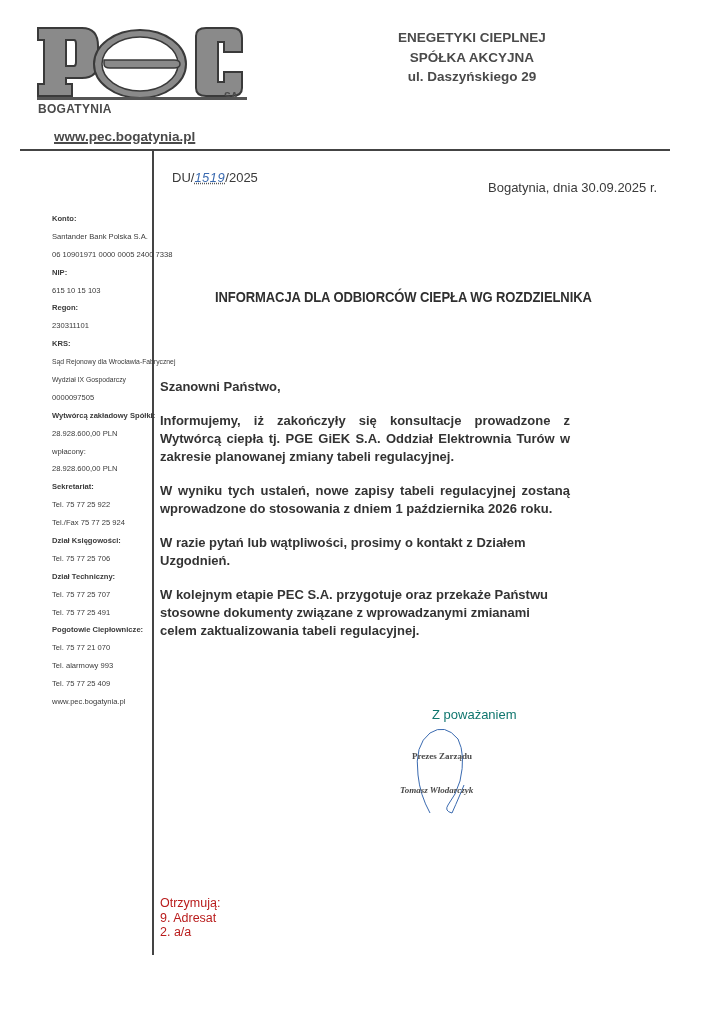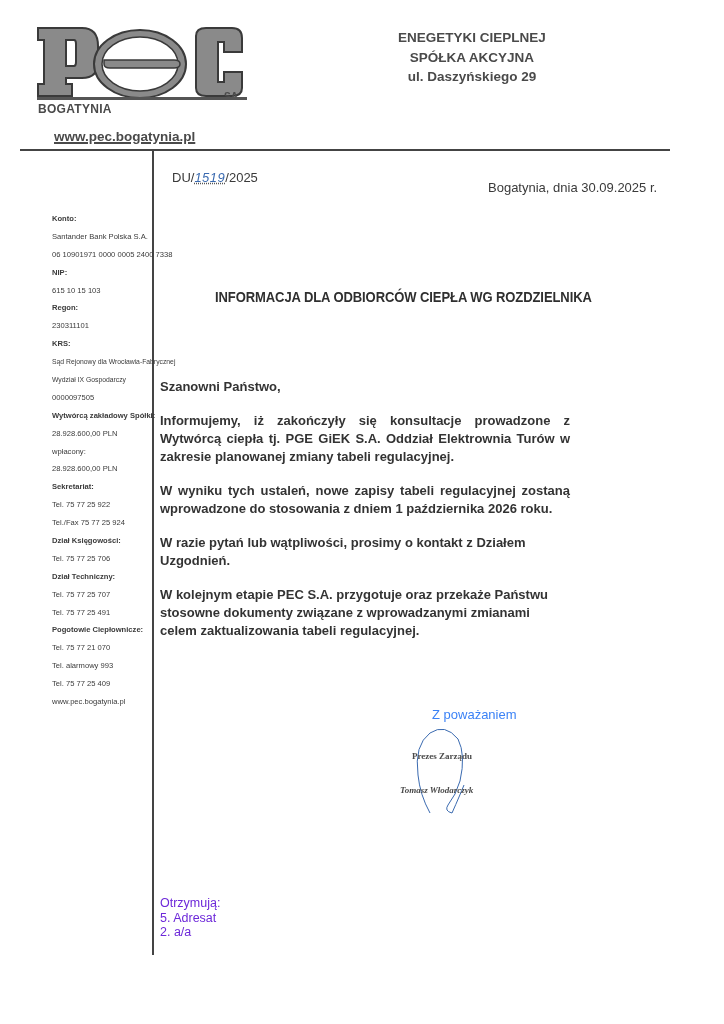--- a/index.html
+++ b/index.html
@@ -29,24 +29,24 @@
   .ref { left: 172px; top: 170px; font-size: 13px; color: #3a3a3a; }
   .ref .hand { color: #3a6ab0; font-style: italic; letter-spacing: 0.5px; text-decoration: underline dotted #555; }
   .date { left: 488px; top: 180px; font-size: 13px; color: #3a3a3a; }
 
   .title { left: 215px; top: 289px; font-size: 14px; font-weight: bold; color: #2f2f2f; letter-spacing: -0.1px; transform: scaleX(0.93); transform-origin: left; white-space: nowrap; }
 
   .body { left: 160px; top: 378px; width: 410px; font-size: 13px; line-height: 18px; color: #333; font-weight: bold; }
   .body p { margin: 0 0 16px 0; }
   .justify { text-align: justify; text-align-last: left; }
 
-  .closing { left: 432px; top: 707px; font-size: 13px; color: #3b82f6; }
+  .closing { left: 432px; top: 707px; font-size: 13px; color: #0f766e; }
   #signature { left: 390px; top: 725px; width: 130px; height: 90px; }
 
-  .recipients { left: 160px; top: 896px; font-size: 12.5px; line-height: 14.5px; color: #6d28d9; }
+  .recipients { left: 160px; top: 896px; font-size: 12.5px; line-height: 14.5px; color: #b91c1c; }
 </style>
 </head>
 <body>
 
 <svg id="logo" class="abs" viewBox="0 0 216 76">
   <g fill="#8a8a8a" stroke="#3a3a3a" stroke-width="2">
 
     <path d="M2 2 H46 Q62 2 62 20 V36 Q62 52 46 52 H30 V58 H36 V70 H2 V58 H8 V14 H2 Z M30 14 V40 H38 Q40 40 40 36 V18 Q40 14 38 14 Z"></path>
 
     <ellipse cx="104" cy="38" rx="46" ry="34"></ellipse>
@@ -120,15 +120,15 @@
 <div class="abs closing">Z poważaniem</div>
 
 <svg id="signature" class="abs" viewBox="0 0 130 90">
   <path d="M40 88 Q30 70 28 50 Q24 20 40 8 Q55 -2 68 14 Q76 30 70 56 Q66 70 58 80 Q54 86 62 88 Q70 70 74 60" fill="none" stroke="#3a6ab0" stroke-width="1"></path>
   <text x="22" y="34" font-family="Liberation Serif, serif" font-weight="bold" font-size="9" fill="#4a4a4a">Prezes Zarządu</text>
   <text x="10" y="68" font-family="Liberation Serif, serif" font-weight="bold" font-style="italic" font-size="9" fill="#4a4a4a">Tomasz Włodarczyk</text>
 </svg>
 
 <div class="abs recipients">
   <div>Otrzymują:</div>
-  <div>5.  Adresat</div>
+  <div>9.  Adresat</div>
   <div>2.  a/a</div>
 </div>
 
 </body></html>

